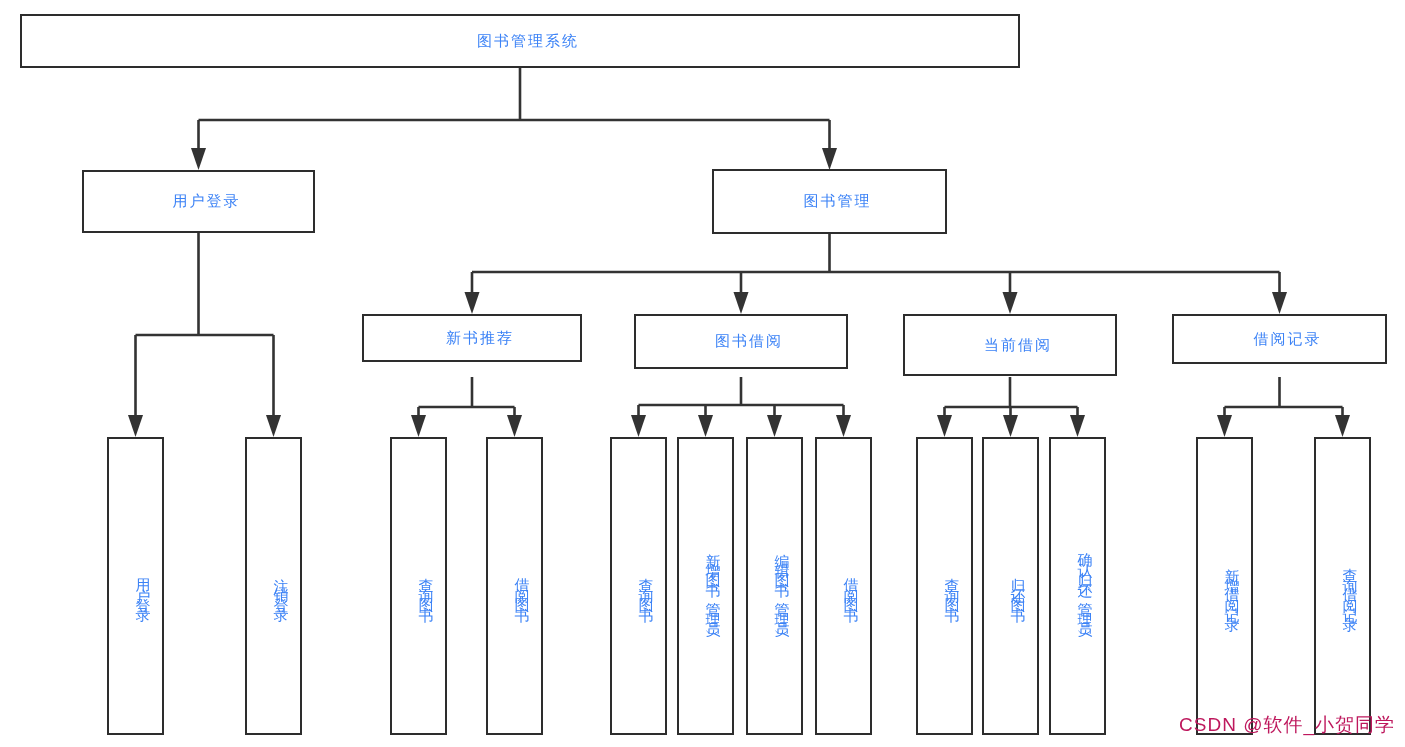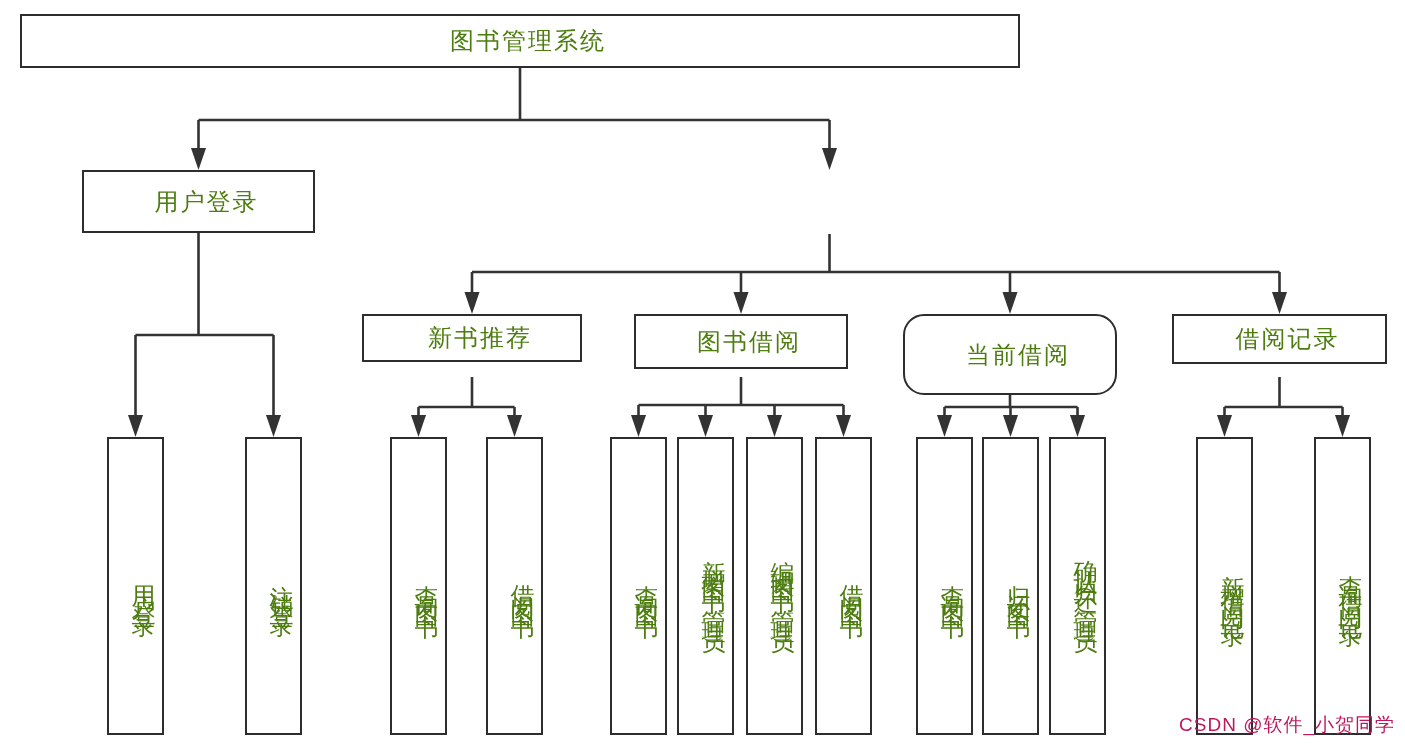--- a/index.html
+++ b/index.html
@@ -11,22 +11,22 @@
     font-family:"Liberation Sans","DejaVu Sans",sans-serif;
     overflow:hidden;
   }
   #wires{position:absolute;left:0;top:0;width:1405px;height:747px;}
   .box{
     position:absolute;
     box-sizing:border-box;
     border:2.5px solid #2d2d2d;
     background:#ffffff;
     display:flex;align-items:center;justify-content:center;
-    color:#4d7c0f;
-    font-size:24px;
+    color:#3b82f6;
+    font-size:15px;
     letter-spacing:2px;
     z-index:2;
     padding-left:16px;
   }
   .vbox .label{
     writing-mode:vertical-rl;
     text-orientation:upright;
     letter-spacing:10px;
     line-height:1;
     white-space:nowrap;
@@ -86,28 +86,31 @@
     </g>
   </svg>
 
   <div class="box" style="left:20px;top:14px;width:1000px;height:54px;">
     <span class="label">图书管理系统</span>
   </div>
 
   <div class="box" style="left:82px;top:170px;width:233px;height:63px;">
     <span class="label">用户登录</span>
   </div>
+  <div class="box" style="left:712px;top:169px;width:235px;height:65px;">
+    <span class="label">图书管理</span>
+  </div>
 
   <div class="box" style="left:362px;top:314px;width:220px;height:48px;">
     <span class="label">新书推荐</span>
   </div>
   <div class="box" style="left:634px;top:314px;width:214px;height:55px;">
     <span class="label">图书借阅</span>
   </div>
-  <div class="box" style="left:903px;top:314px;width:214px;height:81px;border-radius:21px;">
+  <div class="box" style="left:903px;top:314px;width:214px;height:62px;">
     <span class="label">当前借阅</span>
   </div>
   <div class="box" style="left:1172px;top:314px;width:215px;height:50px;">
     <span class="label">借阅记录</span>
   </div>
 
   <div class="box vbox leaf" style="left:107px;">
     <span class="label">用户登录</span>
   </div>
   <div class="box vbox leaf" style="left:245px;">

